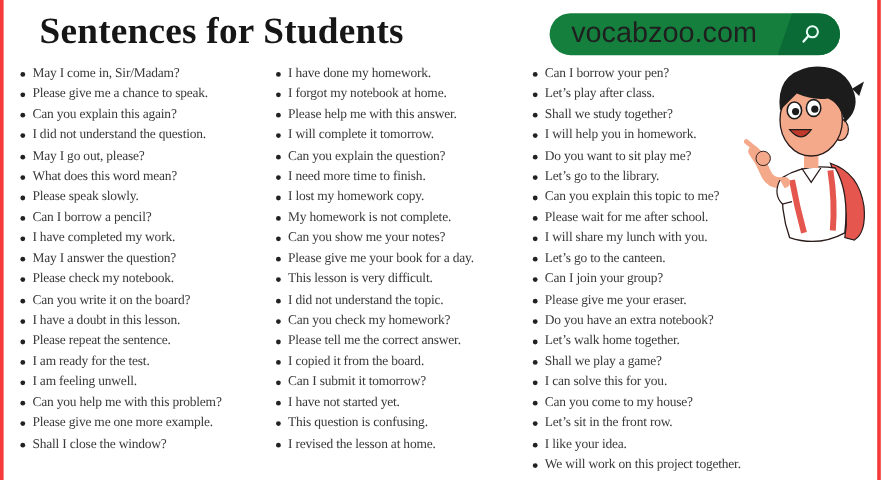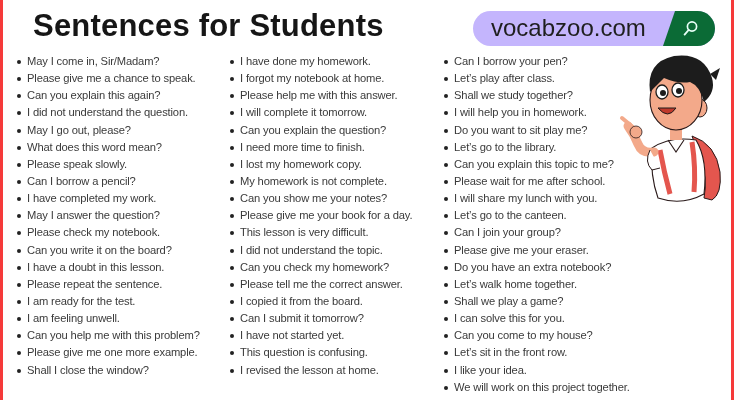--- a/index.html
+++ b/index.html
@@ -1,31 +1,31 @@
 <!DOCTYPE html>
 <html><head>
 <meta charset="utf-8">
 <style>
   html, body { margin:0; padding:0; }
   body { width:735px; height:400px; background:#ffffff; position:relative; overflow:hidden;
          font-family:"DejaVu Sans", sans-serif; color:#333; }
   .border-left { position:absolute; left:0; top:0; width:3px; height:400px; background:#f53a3a; }
   .border-right { position:absolute; left:731px; top:0; width:3px; height:400px; background:#f53a3a; }
-  .title { position:absolute; left:33px; top:8px; font-family:Liberation Sans, sans-serif; font-weight:bold;
+  .title { position:absolute; left:33px; top:8px; font-family:Liberation Serif, serif; font-weight:bold;
            font-size:31px; letter-spacing:0.2px; color:#161616; white-space:nowrap; }
-  .site-pill { position:absolute; left:473px; top:11px; width:242px; height:35px; border-radius:18px;
-               background:#c4b5fd; overflow:hidden; }
+  .site-pill { position:absolute; left:458px; top:11px; width:242px; height:35px; border-radius:18px;
+               background:#15803d; overflow:hidden; }
   .site-text { position:absolute; left:18px; top:3px; font-family:"Liberation Sans", sans-serif;
                font-size:24px; color:#1f1f1f; white-space:nowrap; }
   .site-btn { position:absolute; right:0; top:0; width:52px; height:35px; background:#0b6b36;
               clip-path:polygon(12px 0, 100% 0, 100% 100%, 0 100%); }
   .site-btn svg { position:absolute; left:20px; top:9px; }
   .col { position:absolute; top:53px; margin:0; padding:0; list-style:none; }
   .col li { height:17.15px; line-height:17px; font-size:11.2px; white-space:nowrap; color:#3a3a3a;
-            position:relative; padding-left:11px; font-family:Liberation Sans, sans-serif; letter-spacing:-0.15px; }
+            position:relative; padding-left:11px; font-family:Liberation Serif, serif; letter-spacing:-0.15px; }
   .col li::before { content:""; position:absolute; left:1px; top:7px; width:4px; height:4px; border-radius:50%; background:#222; }
   .col1 { left:16px; } .col2 { left:229px; } .col3 { left:443px; }
   .boy { position:absolute; left:612px; top:48px; width:118px; height:162px; }
 </style>
 </head>
 <body>
 
 <div class="border-left"></div>
 <div class="border-right"></div>
 

